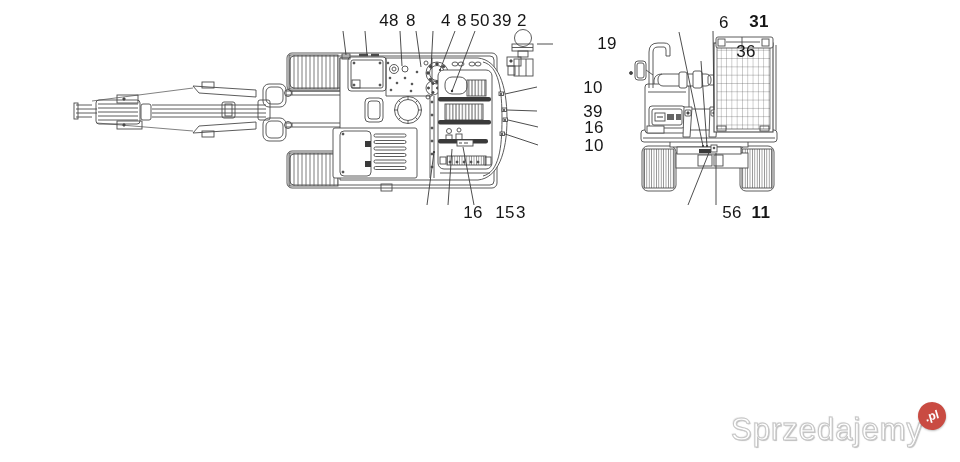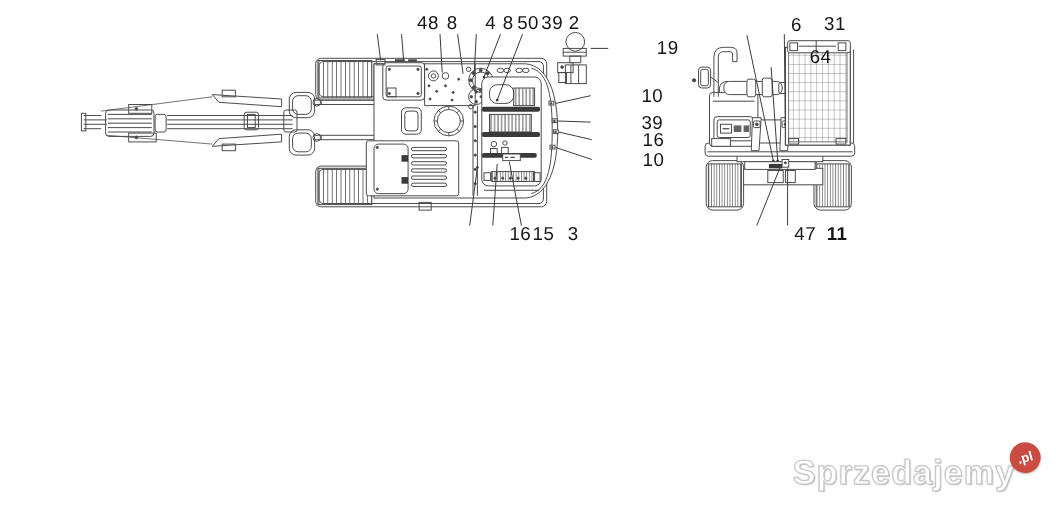--- a/index.html
+++ b/index.html
@@ -5,21 +5,21 @@
   html,body{margin:0;padding:0;background:#fff;}
   .canvas{position:relative;width:960px;height:462px;background:#ffffff;overflow:hidden;
           font-family:"Liberation Sans",sans-serif;}
   svg{position:absolute;left:0;top:0;}
   .lineart{fill:none;stroke:#4a4a4a;stroke-width:0.9;}
   .callout{position:absolute;transform:translate(-50%,-50%);
            font:17px "Liberation Sans",sans-serif;color:#161616;
            letter-spacing:0.4px;white-space:nowrap;margin-left:46px;}
   .label-layer{position:absolute;left:0;top:0;width:960px;height:462px;}
   .watermark{position:absolute;right:14px;bottom:14px;display:flex;align-items:flex-start;}
-  .wm-text{font-size:31px;font-weight:bold;color:#ffffff;letter-spacing:1px;
+  .wm-text{font-size:31px;font-weight:normal;color:#ffffff;letter-spacing:1px;
            -webkit-text-stroke:1px #c6c6c6;
            text-shadow:1px 1px 1px #bdbdbd, -1px -1px 1px #e8e8e8;text-align:center;}
   .wm-badge{width:28px;height:28px;border-radius:50%;margin-left:-5px;margin-top:-10px;
             display:flex;align-items:center;justify-content:center;
             color:#fff;font-size:12px;font-weight:bold;transform:rotate(-16deg);
             box-shadow:0 1px 2px rgba(0,0,0,.25);}
 </style>
 </head>
 <body>
 
@@ -352,28 +352,28 @@
       <div class="callout" style="left: 416px; top: 21px;">8</div>
       <div class="callout" style="left: 434px; top: 21px;">50</div>
       <div class="callout" style="left: 456px; top: 21px;">39</div>
       <div class="callout" style="left: 476px; top: 21px;">2</div>
       <div class="callout" style="left: 561px; top: 44px;">19</div>
       <div class="callout" style="left: 547px; top: 88px;">10</div>
       <div class="callout" style="left: 547px; top: 112px;">39</div>
       <div class="callout" style="left: 548px; top: 128px;">16</div>
       <div class="callout" style="left: 548px; top: 146px;">10</div>
       <div class="callout" style="left: 427px; top: 213px;">16</div>
-      <div class="callout" style="left: 448px; top: 213px; text-align: right;">15</div>
+      <div class="callout" style="left: 459px; top: 213px; text-align: right;">15</div>
       <div class="callout" style="left: 475px; top: 213px;">3</div>
     </div>
 <div class="label-layer">
       <div class="callout" style="left: 678px; top: 23px;">6</div>
-      <div class="callout" style="left: 713px; top: 22px;">31</div>
-      <div class="callout" style="left: 700px; top: 52px;">64</div>
-      <div class="callout" style="left: 686px; top: 213px;">47</div>
+      <div class="callout" style="left: 713px; top: 22px; font-weight: bold;">31</div>
+      <div class="callout" style="left: 700px; top: 52px;">36</div>
+      <div class="callout" style="left: 686px; top: 213px;">56</div>
       <div class="callout" style="left: 715px; top: 213px; font-weight: bold;">11</div>
     </div>
 
 <div class="watermark">
   <span class="wm-text">Sprzedajemy</span>
   <span class="wm-badge" style="background: rgb(201, 75, 66);">.pl</span>
 </div>
 
 </div>
 

